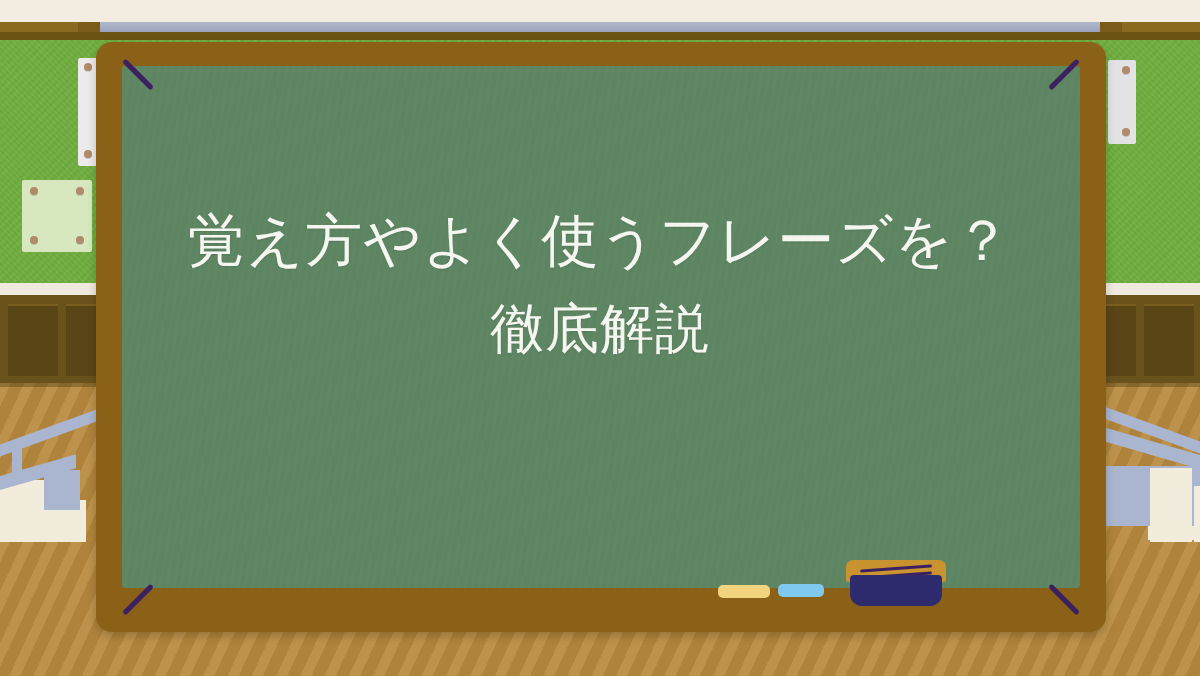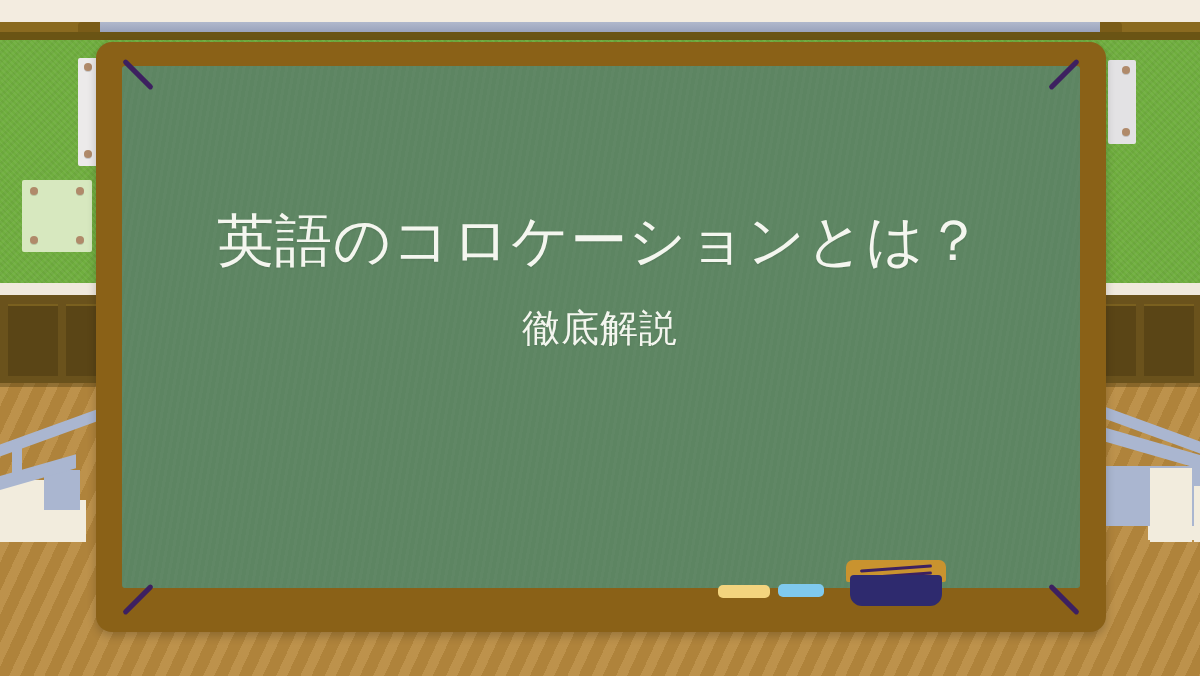--- a/index.html
+++ b/index.html
@@ -142,21 +142,21 @@
 
   
   .title {
     position:absolute; left:150px; top:196px; width:900px;
     text-align:center; color:#f4f6ef;
     font-size:57px; line-height:88px; letter-spacing:1px;
     font-weight:400;
     text-shadow:0 1px 2px rgba(0,0,0,.10);
   }
   .title .line { display:block; white-space:nowrap; }
-  .title .line.l3 { font-size:38px; }
+  .title .line.l3 { font-size:54px; }
 </style>
 </head>
 <body>
 
 <div id="stage">
 
   <div class="bg">
 
     <div class="wall-top"></div>
     <div class="rail"></div>
@@ -223,17 +223,17 @@
   <div class="chalk chalk-blue"></div>
   <div class="eraser">
     <div class="eraser-felt">
       <div class="eraser-stripe" style="top:7px;"></div>
       <div class="eraser-stripe" style="top:14px;"></div>
     </div>
     <div class="eraser-body"></div>
   </div>
 
   <div class="title">
-    <span class="line l1">英語のコロケーションとは？</span>
+    <span class="line l1">覚え方やよく使うフレーズを？</span>
     <span class="line l3">徹底解説</span>
   </div>
 
 </div>
 
 </body></html>

